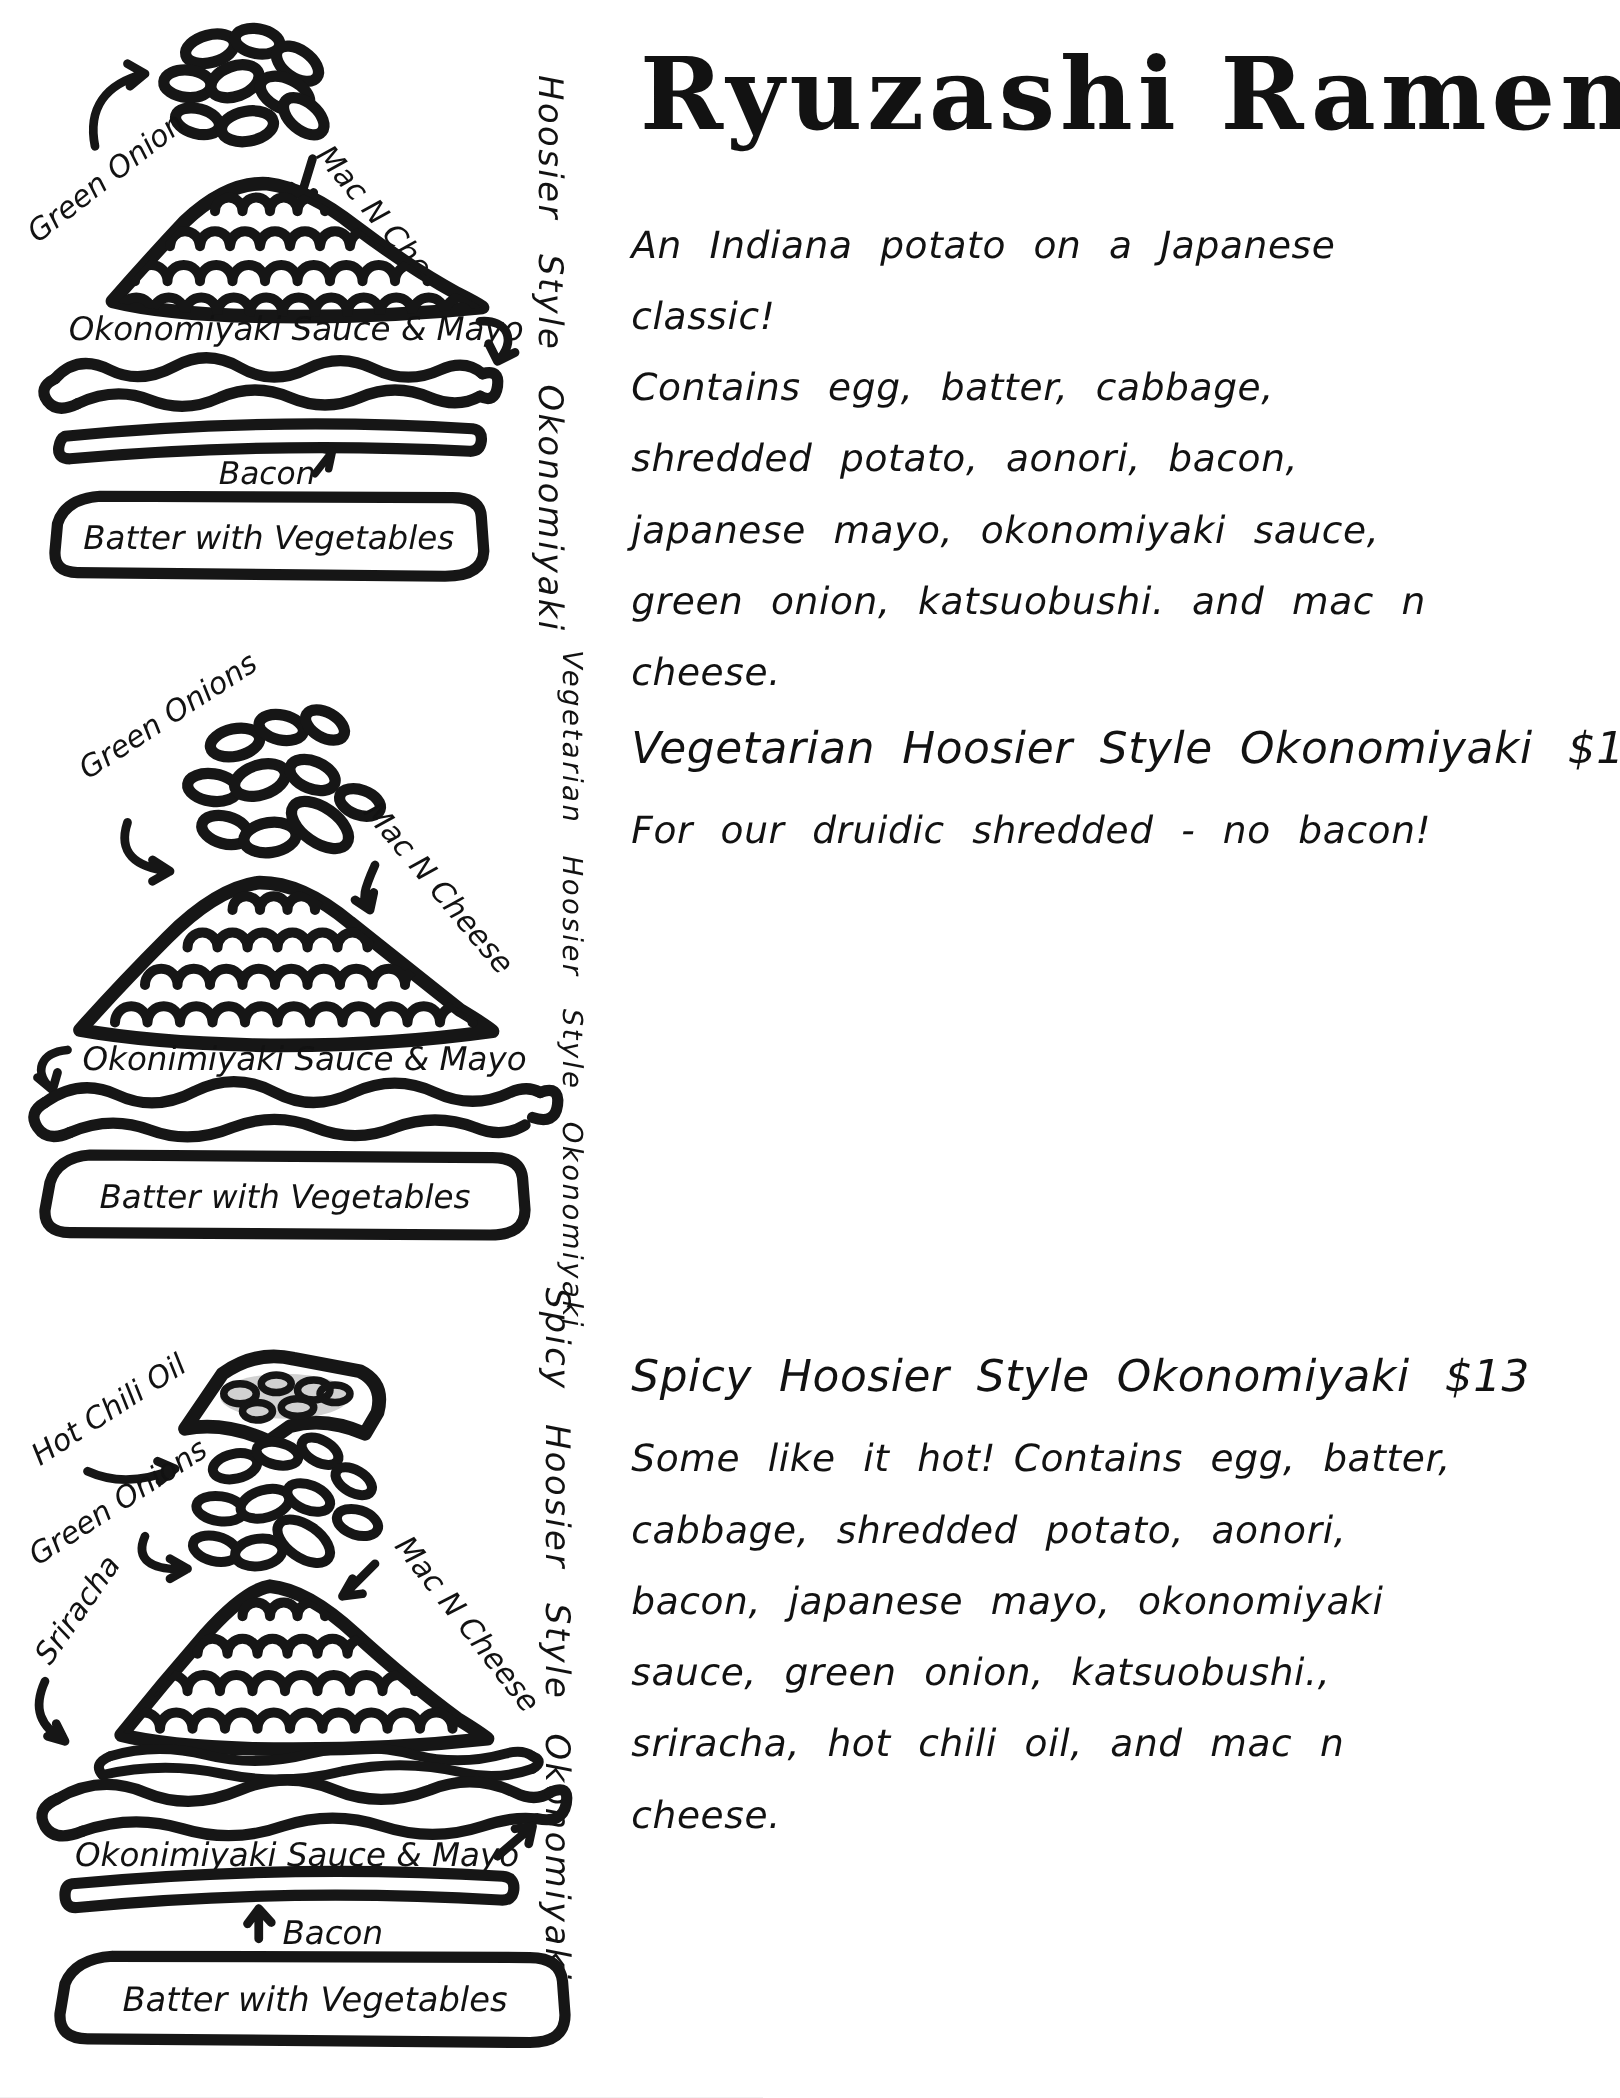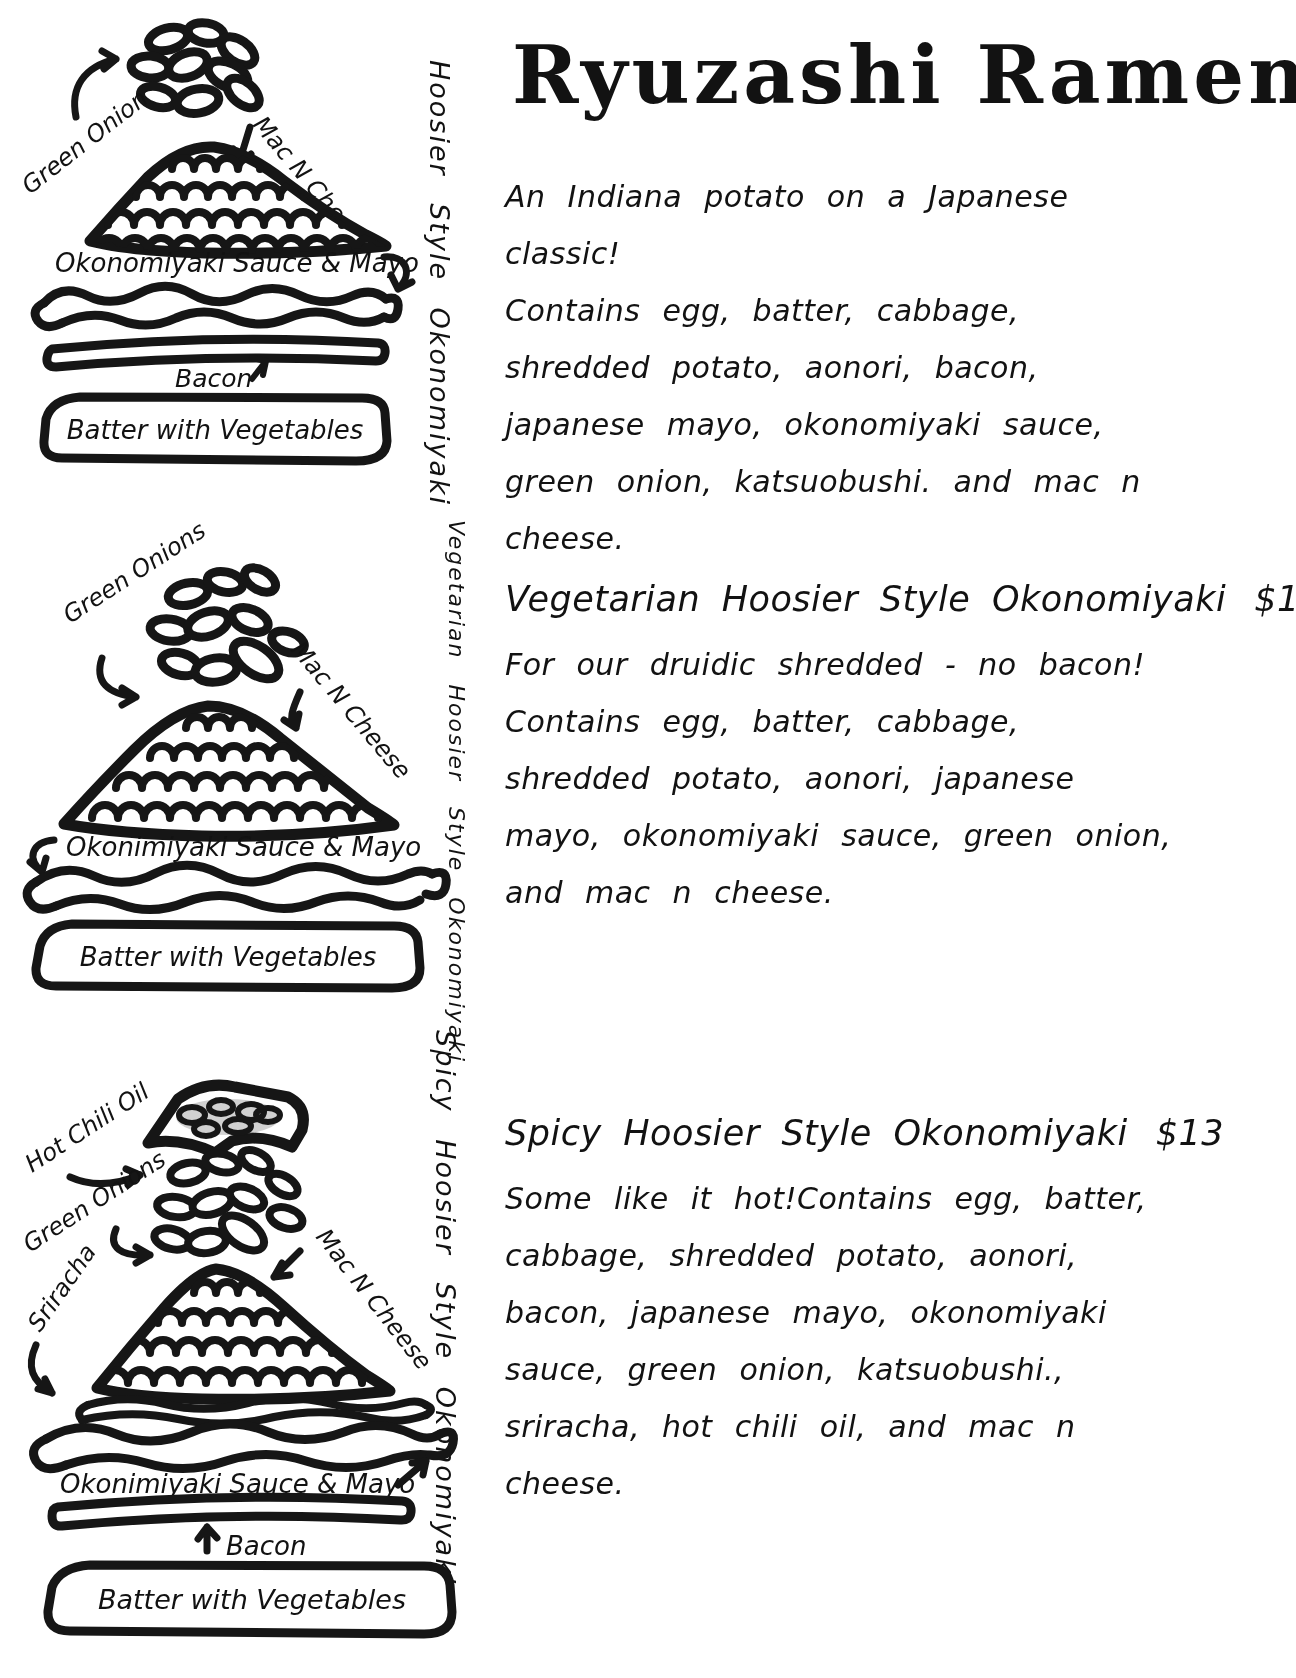--- a/index.html
+++ b/index.html
@@ -2,25 +2,25 @@
 <html><head>
 <meta charset="utf-8">
 <style>
   html,body{margin:0;padding:0;background:#e8e8e8;}
   #page{position:relative;width:1296px;height:1678px;background:#ffffff;overflow:hidden;
         font-family:"DejaVu Sans",sans-serif;color:#121212;}
   .script{font-style:italic;}
   #title{position:absolute;left:512px;top:28px;font-size:80px;font-weight:700;
          letter-spacing:4px;white-space:nowrap;font-family:"DejaVu Serif",serif;}
   .menu-block{position:absolute;left:505px;width:680px;}
-  #block1{top:168px;} #block2{top:574px;} #block3{top:1108px;}
+  #block1{top:168px;} #block2{top:574px;} #block3{top:1077px;}
   .item-heading{font-size:35px;line-height:50px;margin-bottom:12px;word-spacing:10px;letter-spacing:.5px;white-space:nowrap;}
   .item-price{margin-left:28px;}
   .item-body{font-size:30px;line-height:57px;word-spacing:12px;letter-spacing:.5px;}
-  .tagline-inline{}
+  .tagline-inline{margin-right:14px;}
   .side-label{position:absolute;writing-mode:vertical-rl;white-space:nowrap;
               word-spacing:16px;letter-spacing:2px;}
   #side1{left:424px;top:60px;font-size:27px;}
   #side2{left:444px;top:520px;font-size:22px;}
   #side3{left:430px;top:1030px;font-size:27px;}
   .diagram{position:absolute;left:0;}
   #diagram1{top:5px;} #diagram2{top:522px;} #diagram3{top:1015px;}
   svg .ink{stroke:#161616;stroke-linecap:round;stroke-linejoin:round;fill:none;}
   svg .fillw{fill:#ffffff;}
   svg text{fill:#121212;font-family:"DejaVu Sans",sans-serif;font-style:italic;}
@@ -35,21 +35,20 @@
   <div class="menu-block" id="block1">
     <div class="item-body script">An Indiana potato on a Japanese classic!</div>
     <div class="item-body script">Contains egg, batter, cabbage, shredded potato, aonori, bacon, japanese mayo, okonomiyaki sauce, green onion, katsuobushi. and mac n cheese.</div>
   </div>
 
   <div class="menu-block" id="block2">
     <div class="item-heading script">
       <span>Vegetarian Hoosier Style Okonomiyaki</span><span class="item-price">$12</span>
     </div>
     <div class="item-body script">For our druidic shredded - no bacon!</div>
-    <div class="item-body script">Contains egg, batter, cabbage, shredded potato, aonori, japanese mayo, okonomiyaki sauce, green onion, and mac n cheese.</div>
   </div>
 
   <div class="menu-block" id="block3">
     <div class="item-heading script">
       <span>Spicy Hoosier Style Okonomiyaki</span><span class="item-price">$13</span>
     </div>
     <div class="item-body script">
       <span class="tagline-inline">Some like it hot!</span><span>Contains egg, batter, cabbage, shredded potato, aonori, bacon, japanese mayo, okonomiyaki sauce, green onion, katsuobushi., sriracha, hot chili oil, and mac n cheese.</span>
     </div>
   </div>

